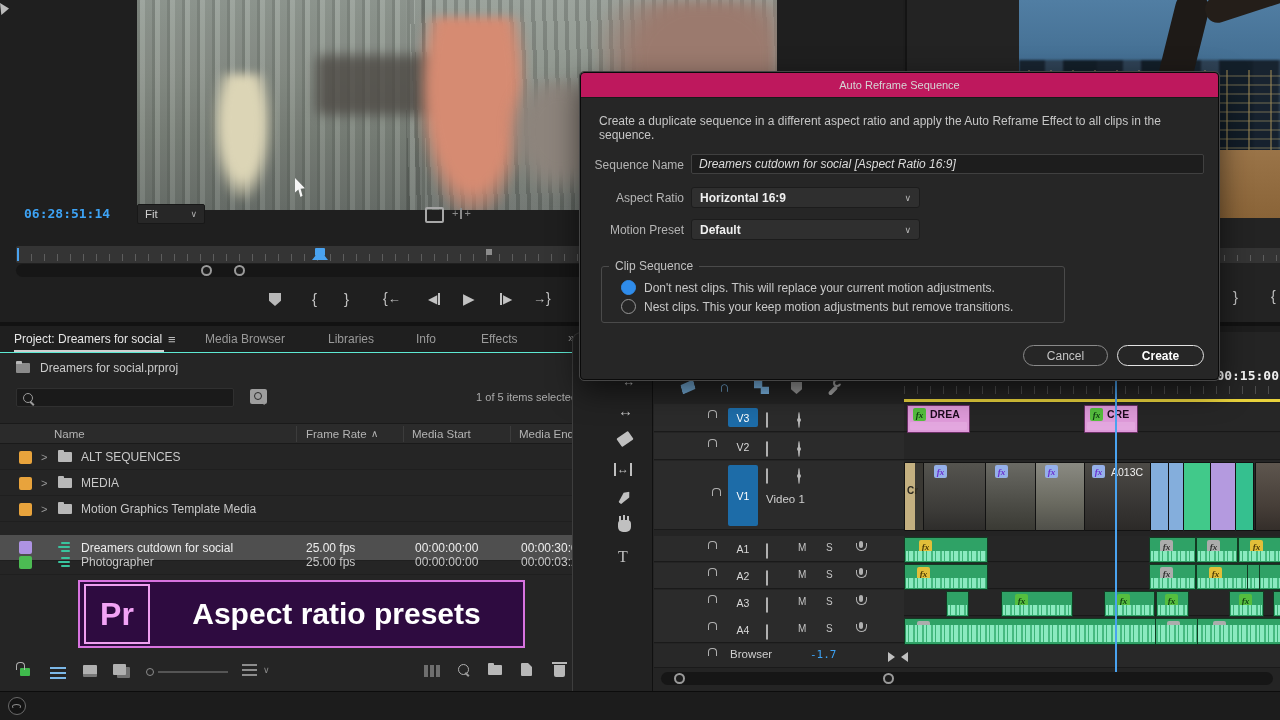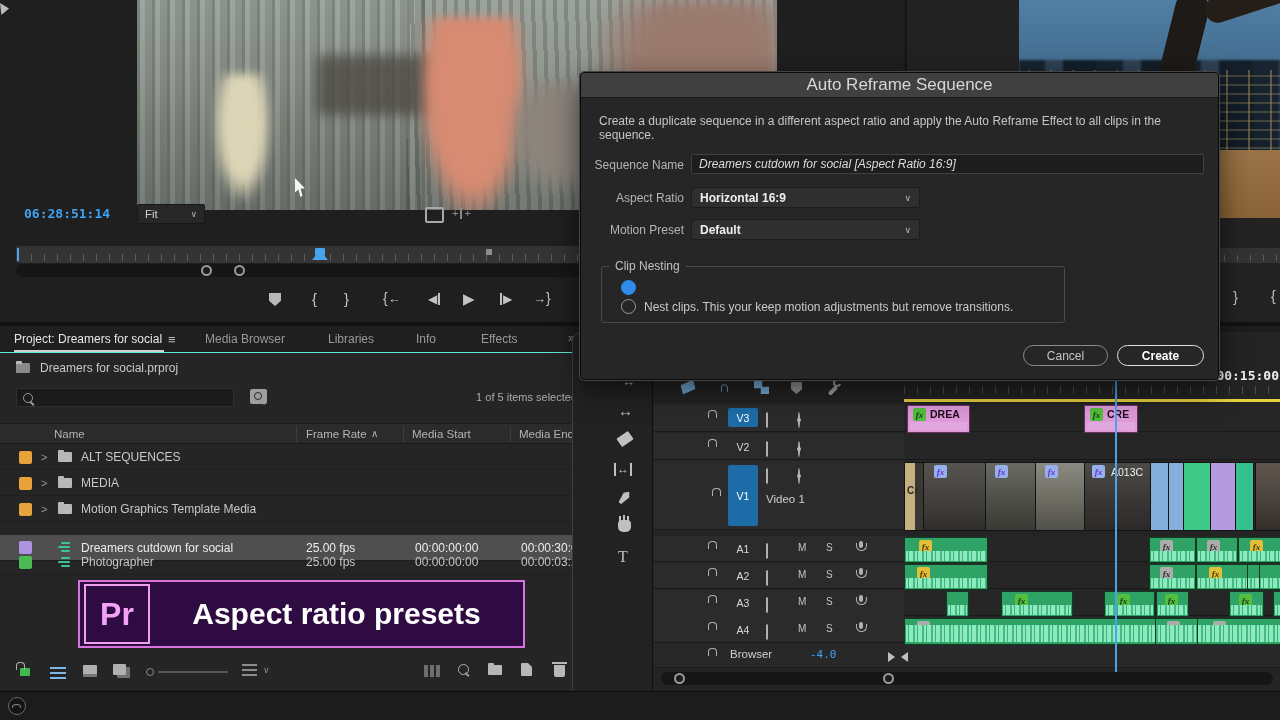--- a/index.html
+++ b/index.html
@@ -46,21 +46,21 @@
   .aclip{position:absolute;background:#2FA266;border:1px solid #123a22;border-radius:1px}
   .wave{position:absolute;left:1px;right:1px;bottom:1px;height:42%;background:repeating-linear-gradient(90deg,#8BEAC0 0 2px,#3CB277 2px 3px,#8BEAC0 3px 7px,#46BA80 7px 9px)}
   .pclip{position:absolute;background:#DE9AD9;border:1px solid #6d2f68;border-radius:1px;color:#2d0f2e}
   .pclip .lbl{position:absolute;left:22px;top:2px;font-size:10.5px;font-weight:bold;color:#1d0a1e}
   .pclip::after{content:"";position:absolute;left:2px;right:2px;bottom:2px;height:8px;background:#E8B2E3;opacity:.55;border-radius:1px}
   .thumb{position:absolute;border:1px solid #121212;border-radius:1px}
   .solid{position:absolute;border:1px solid #121212;border-radius:1px}
   .tick-s{background:repeating-linear-gradient(90deg,#5d5d5d 0 1px,transparent 1px 13px)}
   
   #dialog{left:580px;top:72px;width:639px;height:308px;background:#262626;border:1px solid #0a0a0a;outline:1px solid #454545;border-radius:4px;box-shadow:0 10px 30px rgba(0,0,0,.6);z-index:40}
-  .dlg-title{height:24px;background:#404040;border-radius:4px 4px 0 0;border-bottom:1px solid #1a1a1a;display:flex;align-items:center;justify-content:center;color:#d6d6d6;font-size:17px}
+  .dlg-title{height:24px;background:#be185d;border-radius:4px 4px 0 0;border-bottom:1px solid #1a1a1a;display:flex;align-items:center;justify-content:center;color:#d6d6d6;font-size:11px}
   .dlg-label{position:absolute;width:100px;text-align:right;color:#b4b4b4;font-size:12px}
   .dd{position:absolute;background:#2f2f2f;border:1px solid #1c1c1c;border-radius:3px;display:flex;align-items:center;padding:0 8px;font-size:12px;color:#efefef;font-weight:bold;height:19px}
   .dd .chev{margin-left:auto;color:#b8b8b8;font-size:9px;font-weight:normal}
   .radio{width:13px;height:13px;border-radius:50%;border:1.5px solid #979797;background:transparent}
   .radio.sel{background:#2F8CEB;border-color:#2F8CEB}
   .pill{border-radius:11px;display:flex;align-items:center;justify-content:center;font-size:12px;height:21px}
   
   .tab{font-size:12px;color:#9a9a9a;white-space:nowrap}
   .tab.active{color:#e6e6e6}
   
@@ -375,21 +375,21 @@
       <span class="abs trkbtn" style="left:74px;top:3px">A4</span>
       <span class="abs i-patch" style="left:112px;top:8px"></span>
       <span class="abs ms" style="left:144px;top:6px">M</span>
       <span class="abs ms" style="left:172px;top:6px">S</span>
       <span class="abs i-mic" style="left:199px;top:5px"></span>
     </div>
 
     <div class="abs" style="left:1px;top:312px;width:627px;height:24px;background:#282828;border-bottom:1px solid #1a1a1a">
       <span class="abs i-lock" style="left:58px;top:10px"></span>
       <span class="abs" style="left:76px;top:4px;font-size:11.5px;color:#cfcfcf">Browser</span>
-      <span class="abs mono" style="left:156px;top:4px;font-size:11px;color:#3DA3F5">-4.0</span>
+      <span class="abs mono" style="left:156px;top:4px;font-size:11px;color:#3DA3F5">-1.7</span>
       <span class="abs flex" style="left:234px;top:8px">
         <span style="width:0;height:0;border:5px solid transparent;border-left:7px solid #c0c0c0"></span>
         <span style="width:0;height:0;border:5px solid transparent;border-right:7px solid #c0c0c0;margin-left:-4px"></span>
       </span>
     </div>
 
     <div class="abs" style="left:8px;top:340px;width:612px;height:13px;background:#161616;border-radius:7px">
       <div class="abs" style="left:13px;top:1px;width:11px;height:11px;border:2px solid #9a9a9a;border-radius:50%;background:#1c1c1c"></div>
       <div class="abs" style="left:222px;top:1px;width:11px;height:11px;border:2px solid #9a9a9a;border-radius:50%;background:#1c1c1c"></div>
     </div>
@@ -547,23 +547,24 @@
       <span class="chev">∨</span>
     </div>
 
     <div class="dlg-label" style="left:3px;top:150px">Motion Preset</div>
     <div class="dd" style="left:110px;top:146px;width:211px">
       <span>Default</span>
       <span class="chev">∨</span>
     </div>
 
     <div class="abs" style="left:20px;top:193px;width:464px;height:57px;border:1px solid #4a4a4a;border-radius:3px"></div>
-    <div class="abs" style="left:28px;top:186px;background:#262626;padding:0 6px;color:#c0c0c0;font-size:12px">Clip Nesting</div>
+    <div class="abs" style="left:28px;top:186px;background:#262626;padding:0 6px;color:#c0c0c0;font-size:12px">Clip Sequence</div>
     <div class="abs flex" style="left:40px;top:207px;gap:8px">
       <span class="radio sel"></span>
+      <span style="font-size:12px;color:#c8c8c8">Don't nest clips. This will replace your current motion adjustments.</span>
     </div>
     <div class="abs flex" style="left:40px;top:226px;gap:8px">
       <span class="radio"></span>
       <span style="font-size:12px;color:#c8c8c8">Nest clips. This your keep motion adjustments but remove transitions.</span>
     </div>
 
     <div class="abs pill" style="left:442px;top:272px;width:85px;border:1.5px solid #8a8a8a;color:#c4c4c4">
       <span>Cancel</span>
     </div>
     <div class="abs pill" style="left:536px;top:272px;width:87px;border:1.5px solid #e2e2e2;color:#fff;font-weight:bold">

